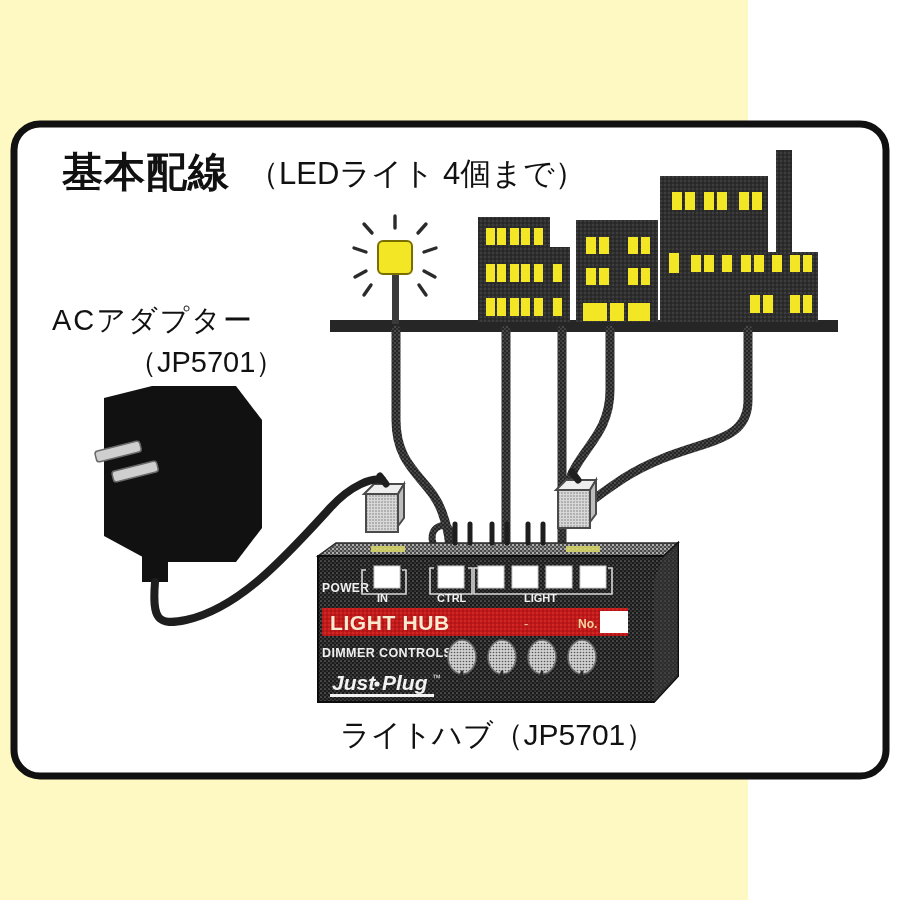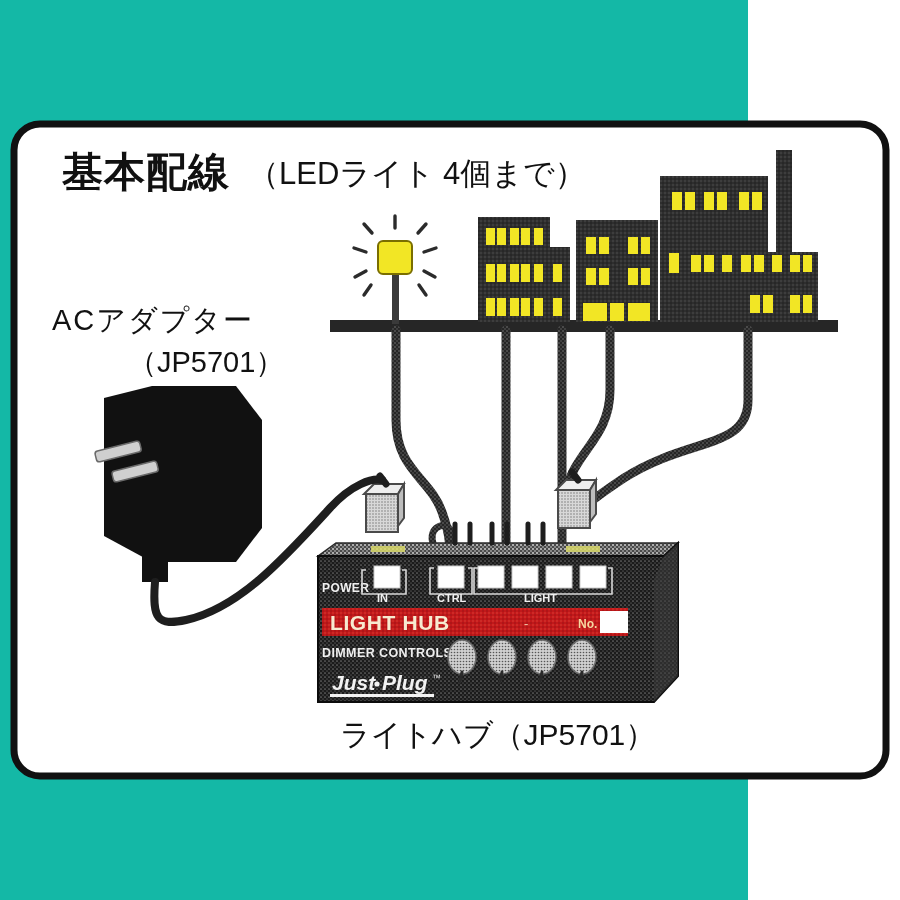--- a/index.html
+++ b/index.html
@@ -11,21 +11,21 @@
   body {
     width: 900px;
     height: 900px;
     overflow: hidden;
     font-family: "Liberation Sans", "DejaVu Sans", sans-serif;
   }
   #stage {
     position: relative;
     width: 748px;
     height: 900px;
-    background: #14b8a6;
+    background: #fef9c3;
   }
   #stage svg {
     display: block;
   }
   .txt {
     font-family: "Liberation Sans", "DejaVu Sans", sans-serif;
   }
 </style>
 </head>
 <body>

